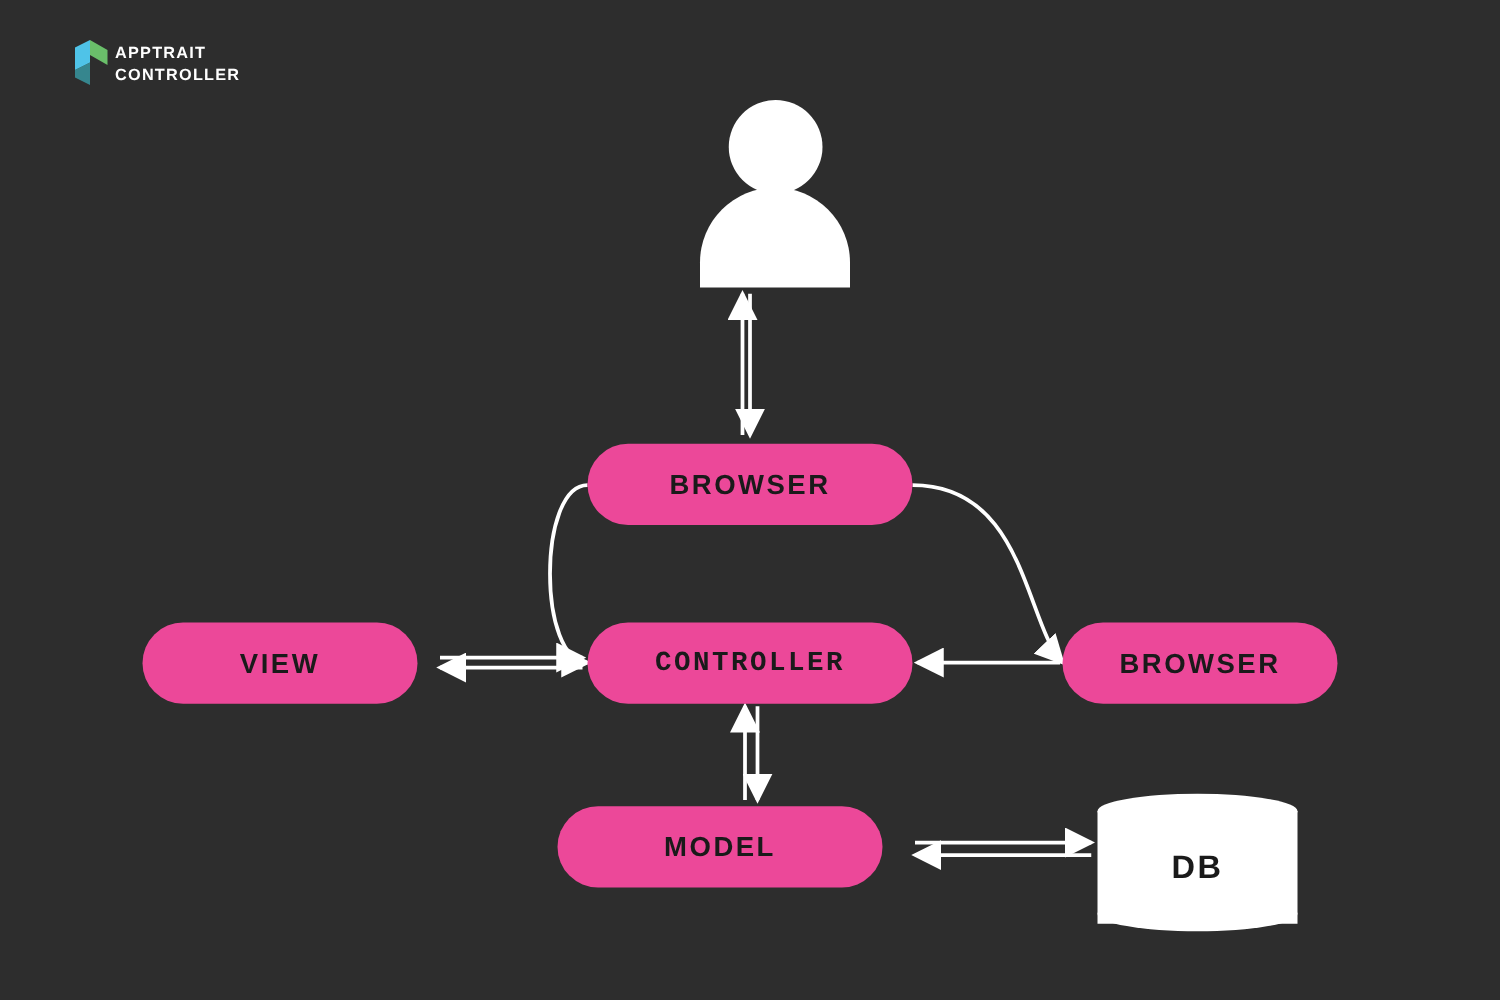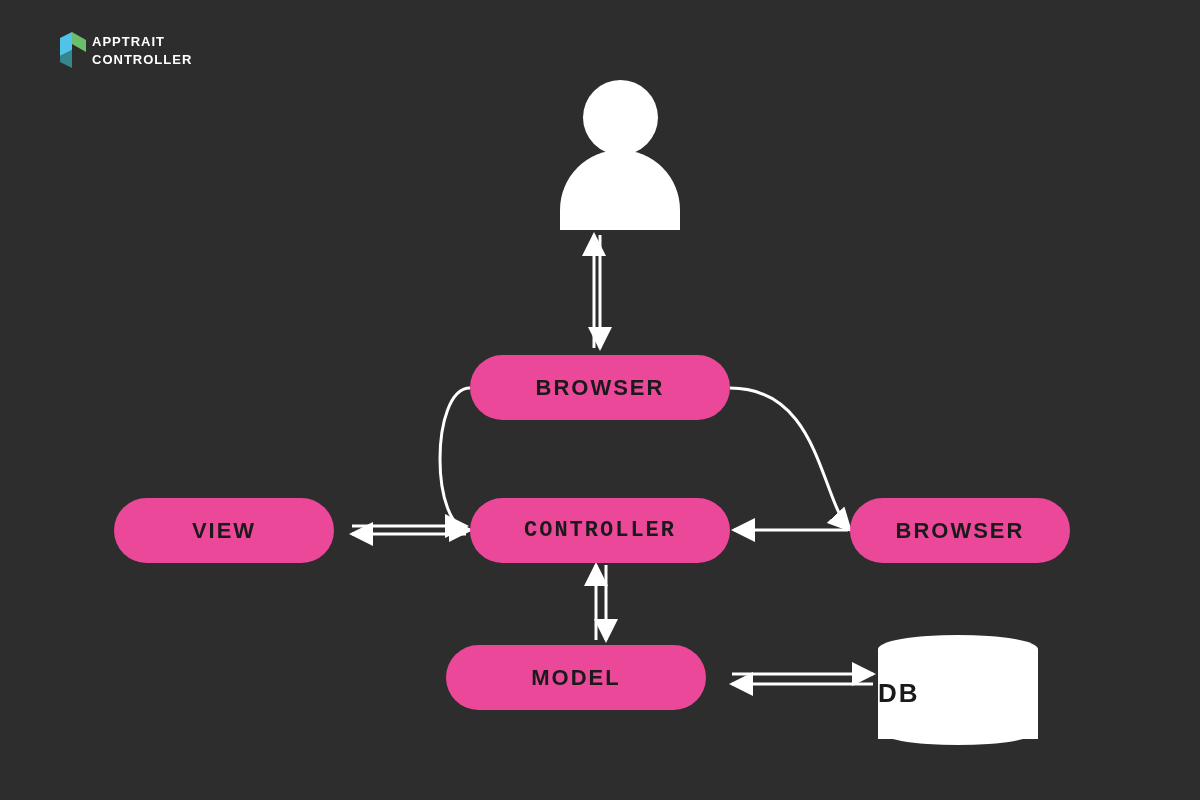--- a/index.html
+++ b/index.html
@@ -157,20 +157,21 @@
     }
 
     .db-label {
       position: absolute;
       top: 638px;
       left: 878px;
       width: 160px;
       height: 110px;
       display: flex;
       align-items: center;
+      justify-content: center;
       font-weight: 900;
       font-size: 26px;
       letter-spacing: 2px;
       color: #1a1a1a;
       z-index: 10;
     }
 
     
     .arrows-svg {
       position: absolute;

